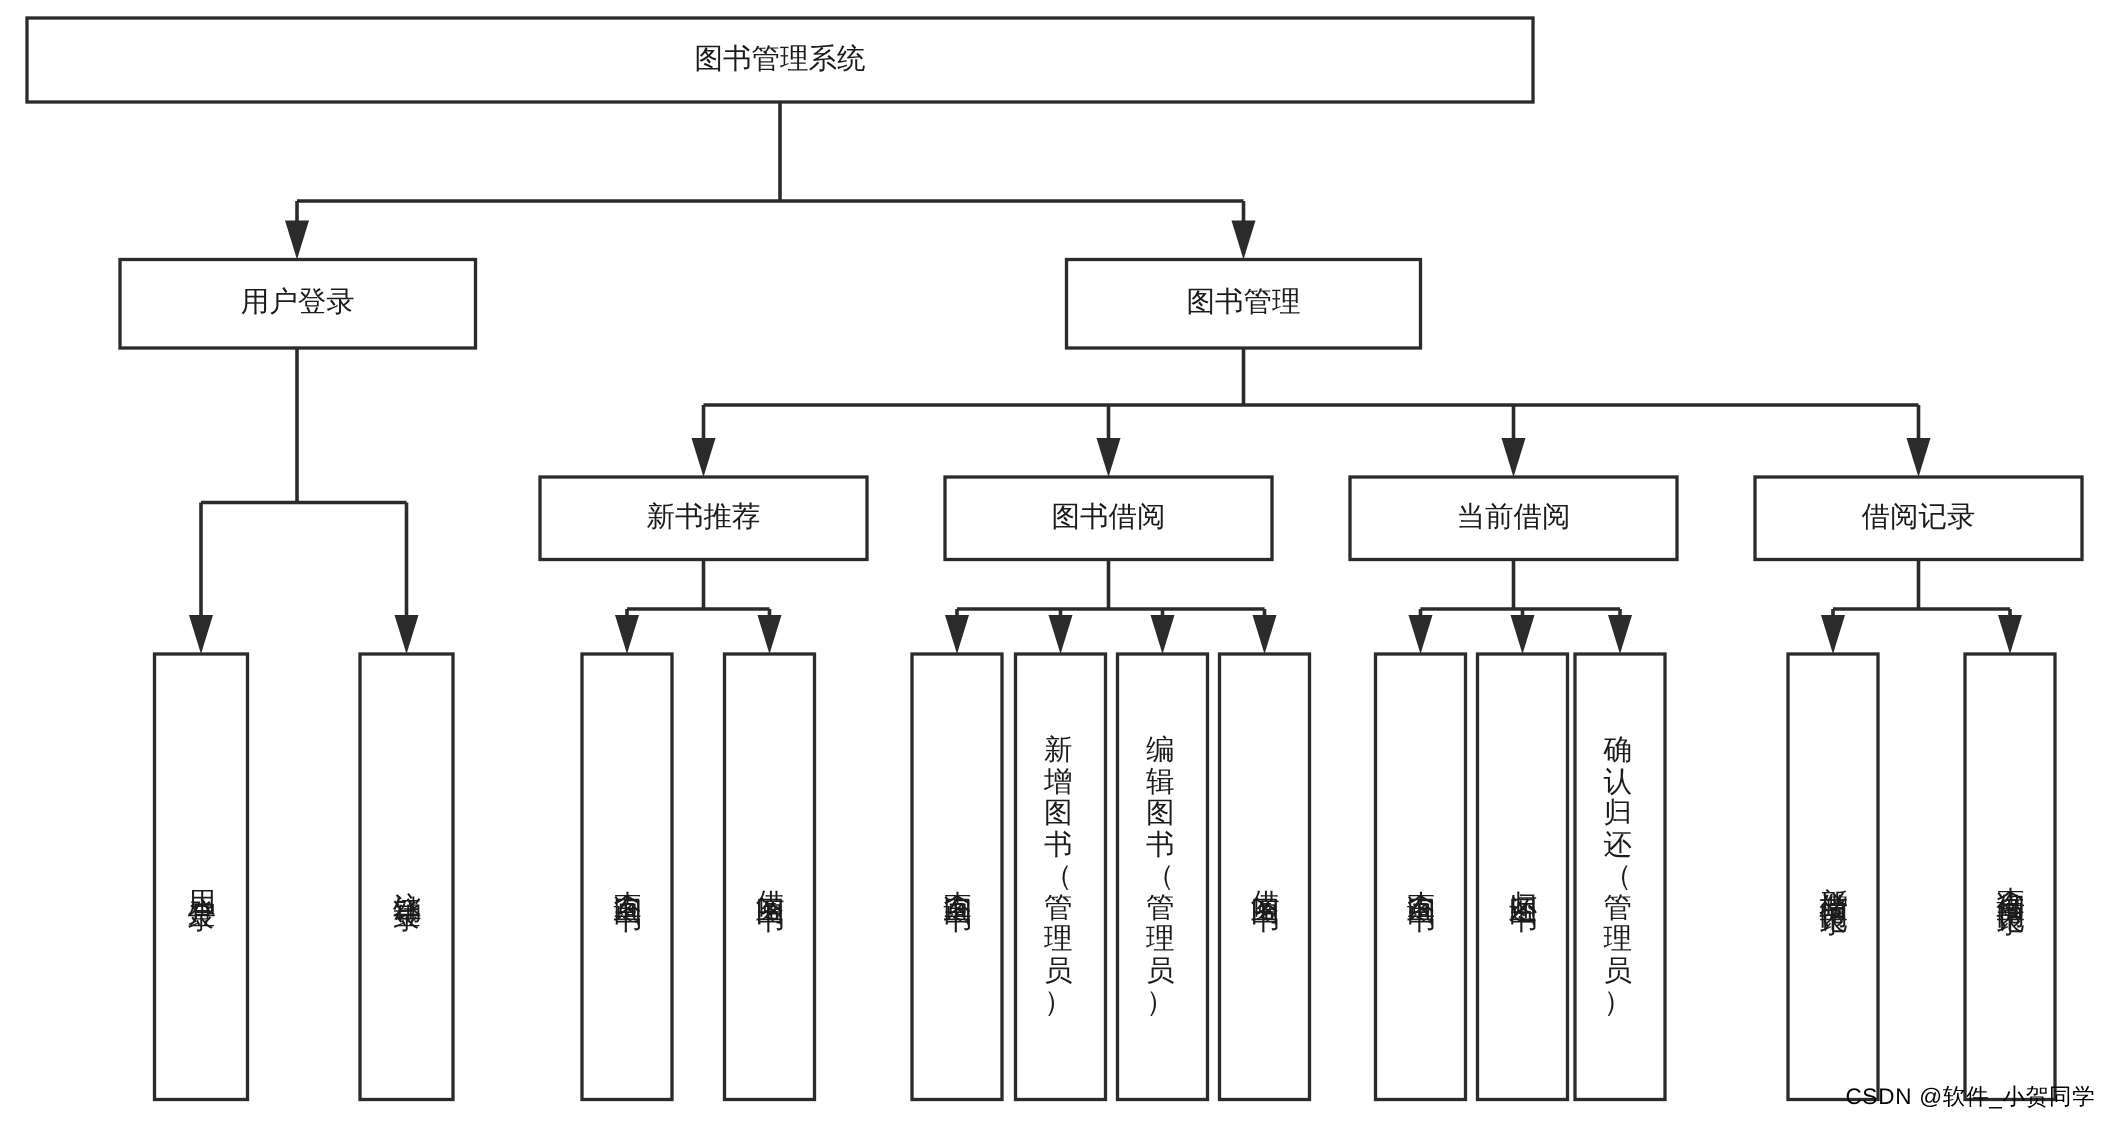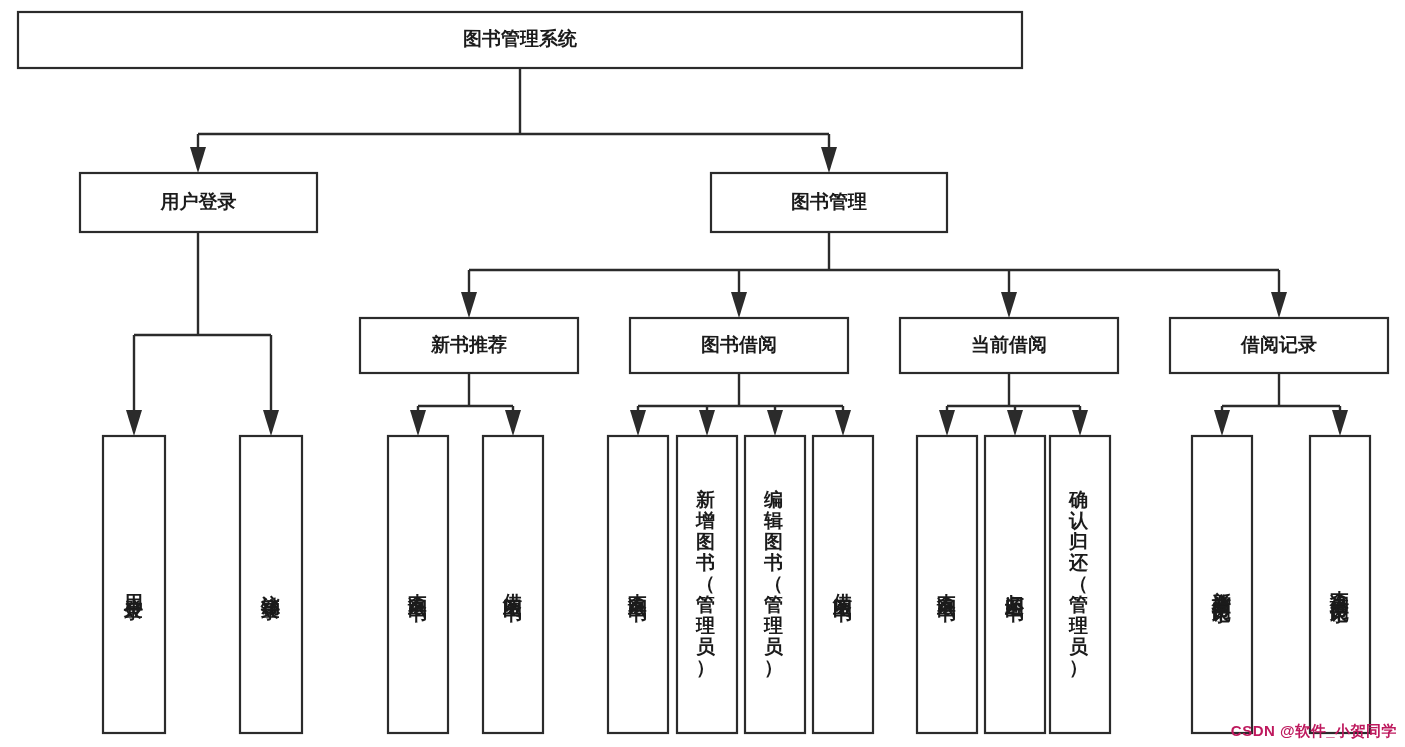--- a/index.html
+++ b/index.html
@@ -10,21 +10,20 @@
   }
   body {
     font-family: "Liberation Sans", "DejaVu Sans", sans-serif;
   }
   #diagram-root {
     position: relative;
     width: 1405px;
     height: 747px;
     background: #ffffff;
     overflow: hidden;
-    font-weight: bold;
   }
   svg#tree-svg {
     position: absolute;
     left: 0;
     top: 0;
     width: 1405px;
     height: 747px;
     display: block;
   }
   .node-box {
@@ -53,21 +52,21 @@
     font-size: 19px;
     writing-mode: vertical-rl;
     text-orientation: upright;
     letter-spacing: 3px;
     dominant-baseline: central;
   }
   .watermark {
     position: absolute;
     right: 8px;
     bottom: 6px;
-    color: #be185d;
+    color: #000000;
     font-size: 15px;
     font-family: "Liberation Sans", "DejaVu Sans", sans-serif;
     letter-spacing: 0.5px;
     white-space: nowrap;
     user-select: none;
   }
 </style>
 </head>
 <body>
 

